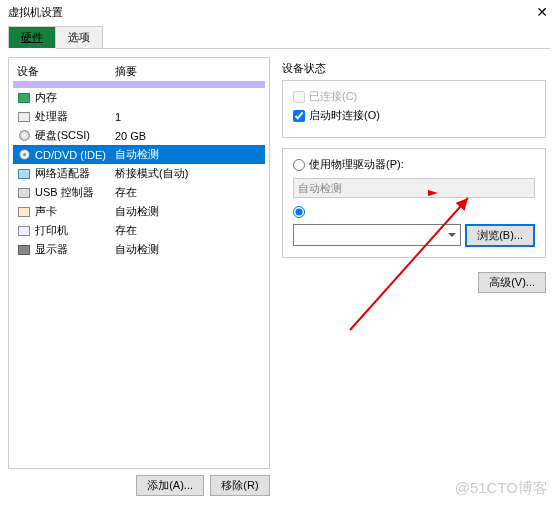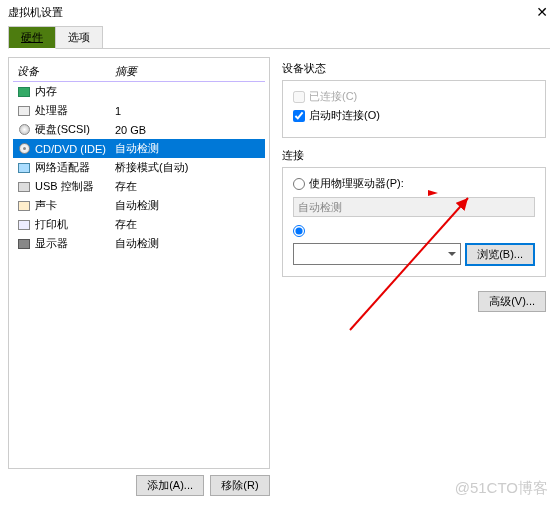--- a/index.html
+++ b/index.html
@@ -2,25 +2,25 @@
 <html><head>
 <meta charset="utf-8">
 <style>
 * { box-sizing: border-box; margin: 0; padding: 0; font-family: "Microsoft YaHei", SimSun, sans-serif; font-size: 11px; }
 body { background: #fff; width: 558px; height: 506px; overflow: hidden; position: relative; }
 .title-bar { height: 24px; padding: 4px 8px; display: flex; justify-content: space-between; align-items: center; text-align: right; }
 .title-bar .close { font-size: 14px; cursor: pointer; width: 16px; height: 16px; display: flex; align-items: center; justify-content: center; }
 .content { padding: 0 8px 8px 8px; }
 .tabs { display: flex; border-bottom: 1px solid #ccc; margin-top: 2px; }
 .tab { padding: 3px 12px; border: 1px solid #ccc; border-bottom: none; background: #fff; margin-right: -1px; cursor: pointer; position: relative; }
-.tab.active { background: #4d7c0f; z-index: 2; border-bottom: 1px solid #fff; margin-bottom: -1px; text-decoration: underline; }
+.tab.active { background: #15803d; z-index: 2; border-bottom: 1px solid #fff; margin-bottom: -1px; text-decoration: underline; }
 .tab:not(.active) { background: #f0f0f0; }
 .main { display: flex; gap: 8px; margin-top: 8px; }
 .left-panel { width: 262px; border: 1px solid #ccc; padding: 4px; height: 412px; display: flex; flex-direction: column; }
-.list-header { display: flex; font-weight: normal; padding: 2px 4px; border-bottom: 1px solid #c4b5fd; font-style: italic; }
+.list-header { display: flex; font-weight: normal; padding: 2px 4px; border-bottom: 7px solid #c4b5fd; }
 .list-header .col-device { width: 98px; }
 .list-header .col-summary { flex: 1; }
 .device-list { flex: 1; overflow: auto; }
 .device-row { display: flex; padding: 2px 4px; align-items: center; cursor: pointer; }
 .device-row.selected { background: #0078d7; color: #fff; }
 .device-row .icon { width: 14px; height: 14px; margin-right: 4px; display: flex; align-items: center; justify-content: center; }
 .device-row .dev-name { width: 80px; }
 .device-row .dev-summary { flex: 1; }
 .left-buttons { display: flex; justify-content: flex-end; gap: 6px; margin-top: 6px; }
 .btn { border: 1px solid #adadad; background: #e1e1e1; padding: 2px 10px; cursor: pointer; min-width: 60px; text-align: center; }
@@ -151,21 +151,20 @@
         <div class="check-row">
           <input type="checkbox" disabled="" style="">
           <span class="disabled">已连接(C)</span>
         </div>
         <div class="check-row">
           <input type="checkbox" checked="" style="">
           <span>启动时连接(O)</span>
         </div>
       </div>
 
-      <div class="group-label">连接</div>
       <div class="group-box">
         <div class="radio-row">
           <input type="radio" name="conn" style="">
           <span>使用物理驱动器(P):</span>
         </div>
         <div class="combo">自动检测</div>
 
         <div class="radio-row">
           <input type="radio" name="conn" checked="" style="">
         </div>

